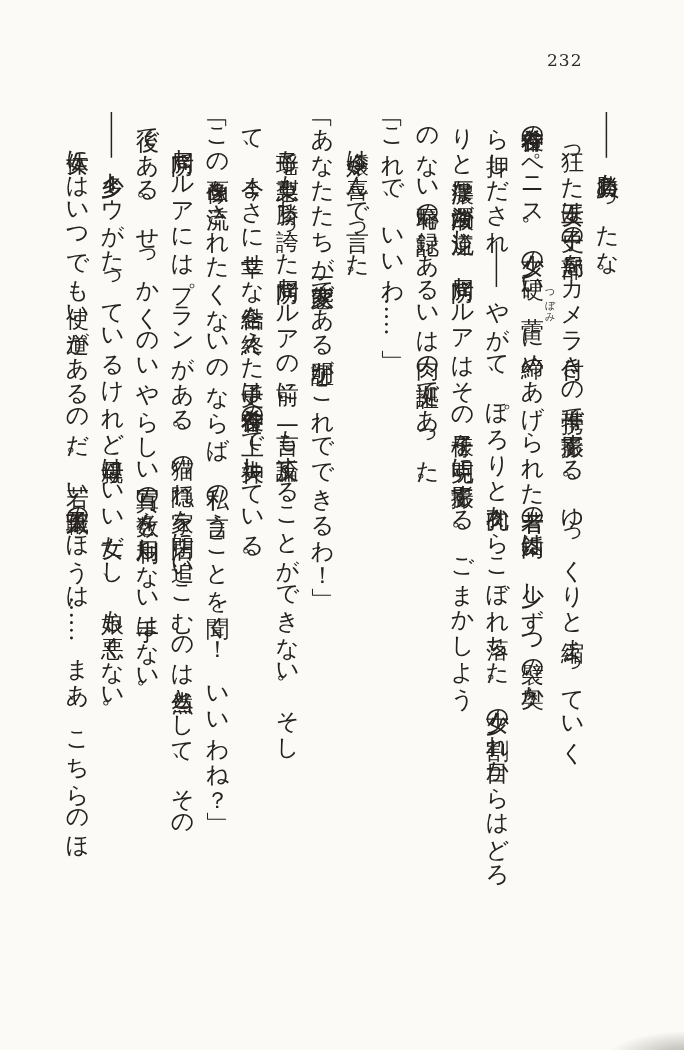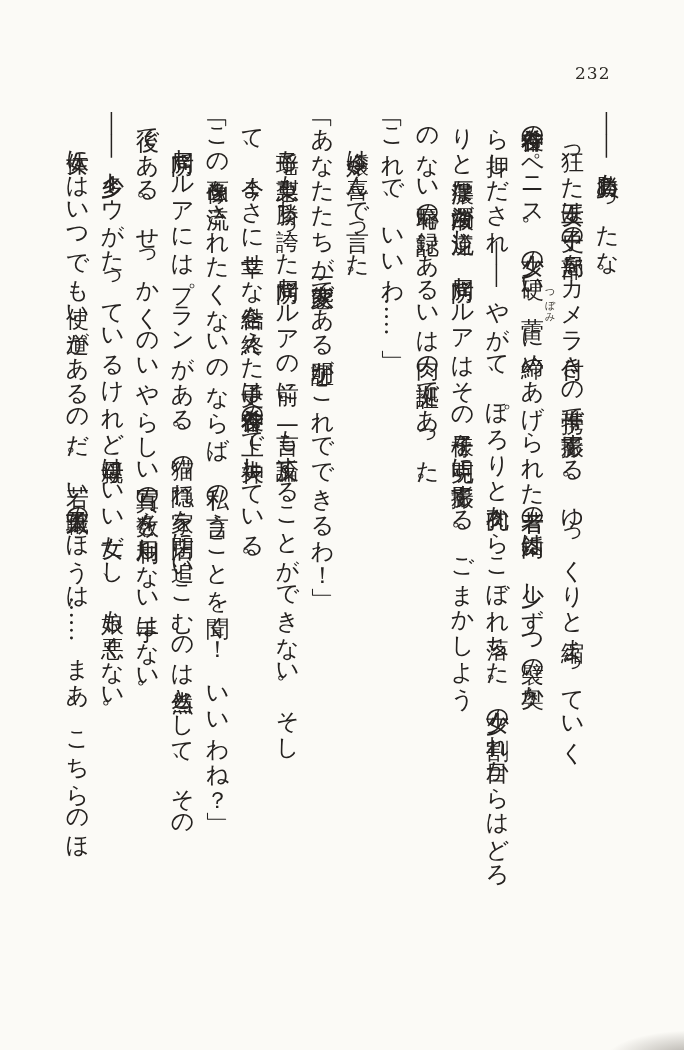--- a/index.html
+++ b/index.html
@@ -14,26 +14,25 @@
   }
   .page {
     position: relative;
     width: 684px;
     height: 1050px;
     overflow: hidden;
     background: #fbfaf6;
   }
   .page-number {
     position: absolute;
-    top: 63px;
+    top: 50px;
     left: 547px;
     font-size: 17px;
     letter-spacing: 1px;
     color: #2e2b26;
-    margin-left: 28px;
   }
   .text-block {
     position: absolute;
     top: 112px;
     right: 59px;
     height: 880px;
     writing-mode: vertical-rl;
     font-size: 23px;
     color: #252220;
   }

